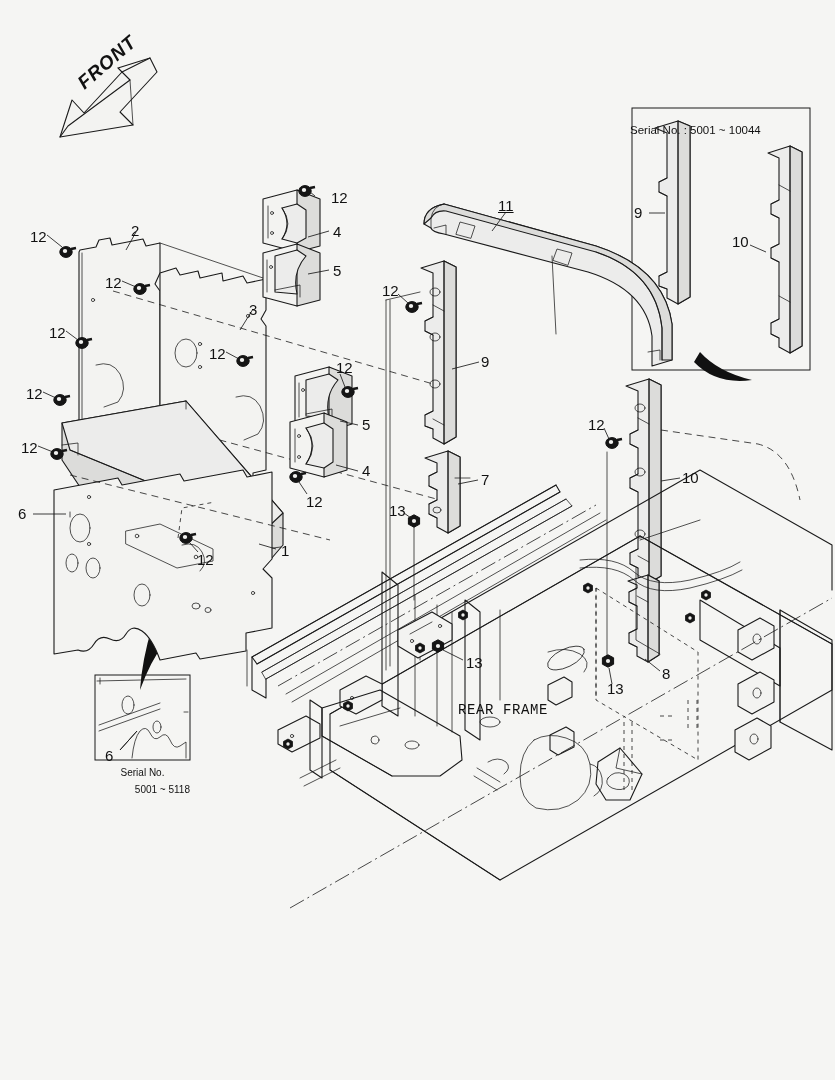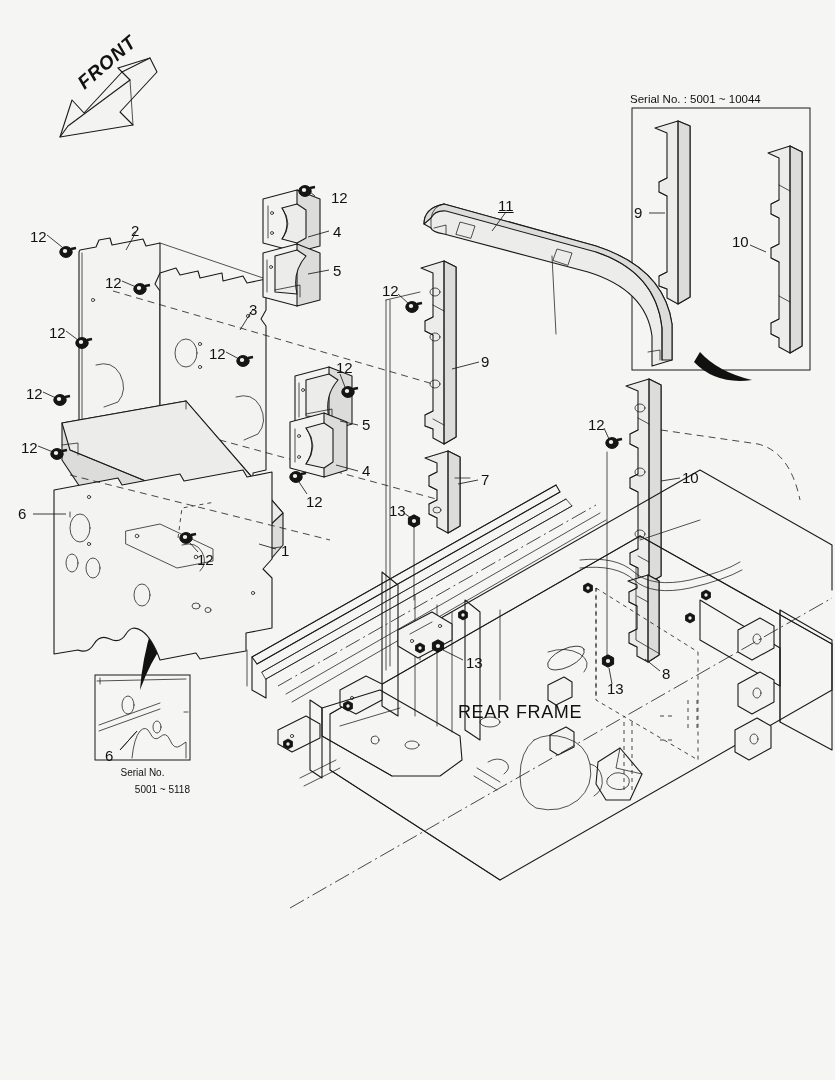--- a/index.html
+++ b/index.html
@@ -18,23 +18,23 @@
   #art{position:absolute;left:0;top:0;width:835px;height:1080px;}
   .lbl{
     position:absolute;
     font-family:"Liberation Sans", sans-serif;
     color:#111;
     white-space:nowrap;
     line-height:1;
     user-select:none;
   }
   .callout{font-size:15px;}
-  .serial{font-size:11.5px;}
+  .serial{font-size:11.5px;margin-top:31px;}
   .serial2{font-size:10px;text-align:center;}
-  .framelbl{font-size:18px;letter-spacing:.6px;}
+  .framelbl{font-size:14px;letter-spacing:.6px;font-family:Liberation Mono, monospace;}
 </style>
 </head>
 <body>
 
 <div id="page">
 
 <svg id="art" viewBox="0 0 835 1080" xmlns="http://www.w3.org/2000/svg">
   <defs>
     <style>
       .ln{fill:none;stroke:#1a1a1a;stroke-width:1.1;stroke-linejoin:round;stroke-linecap:round;}

